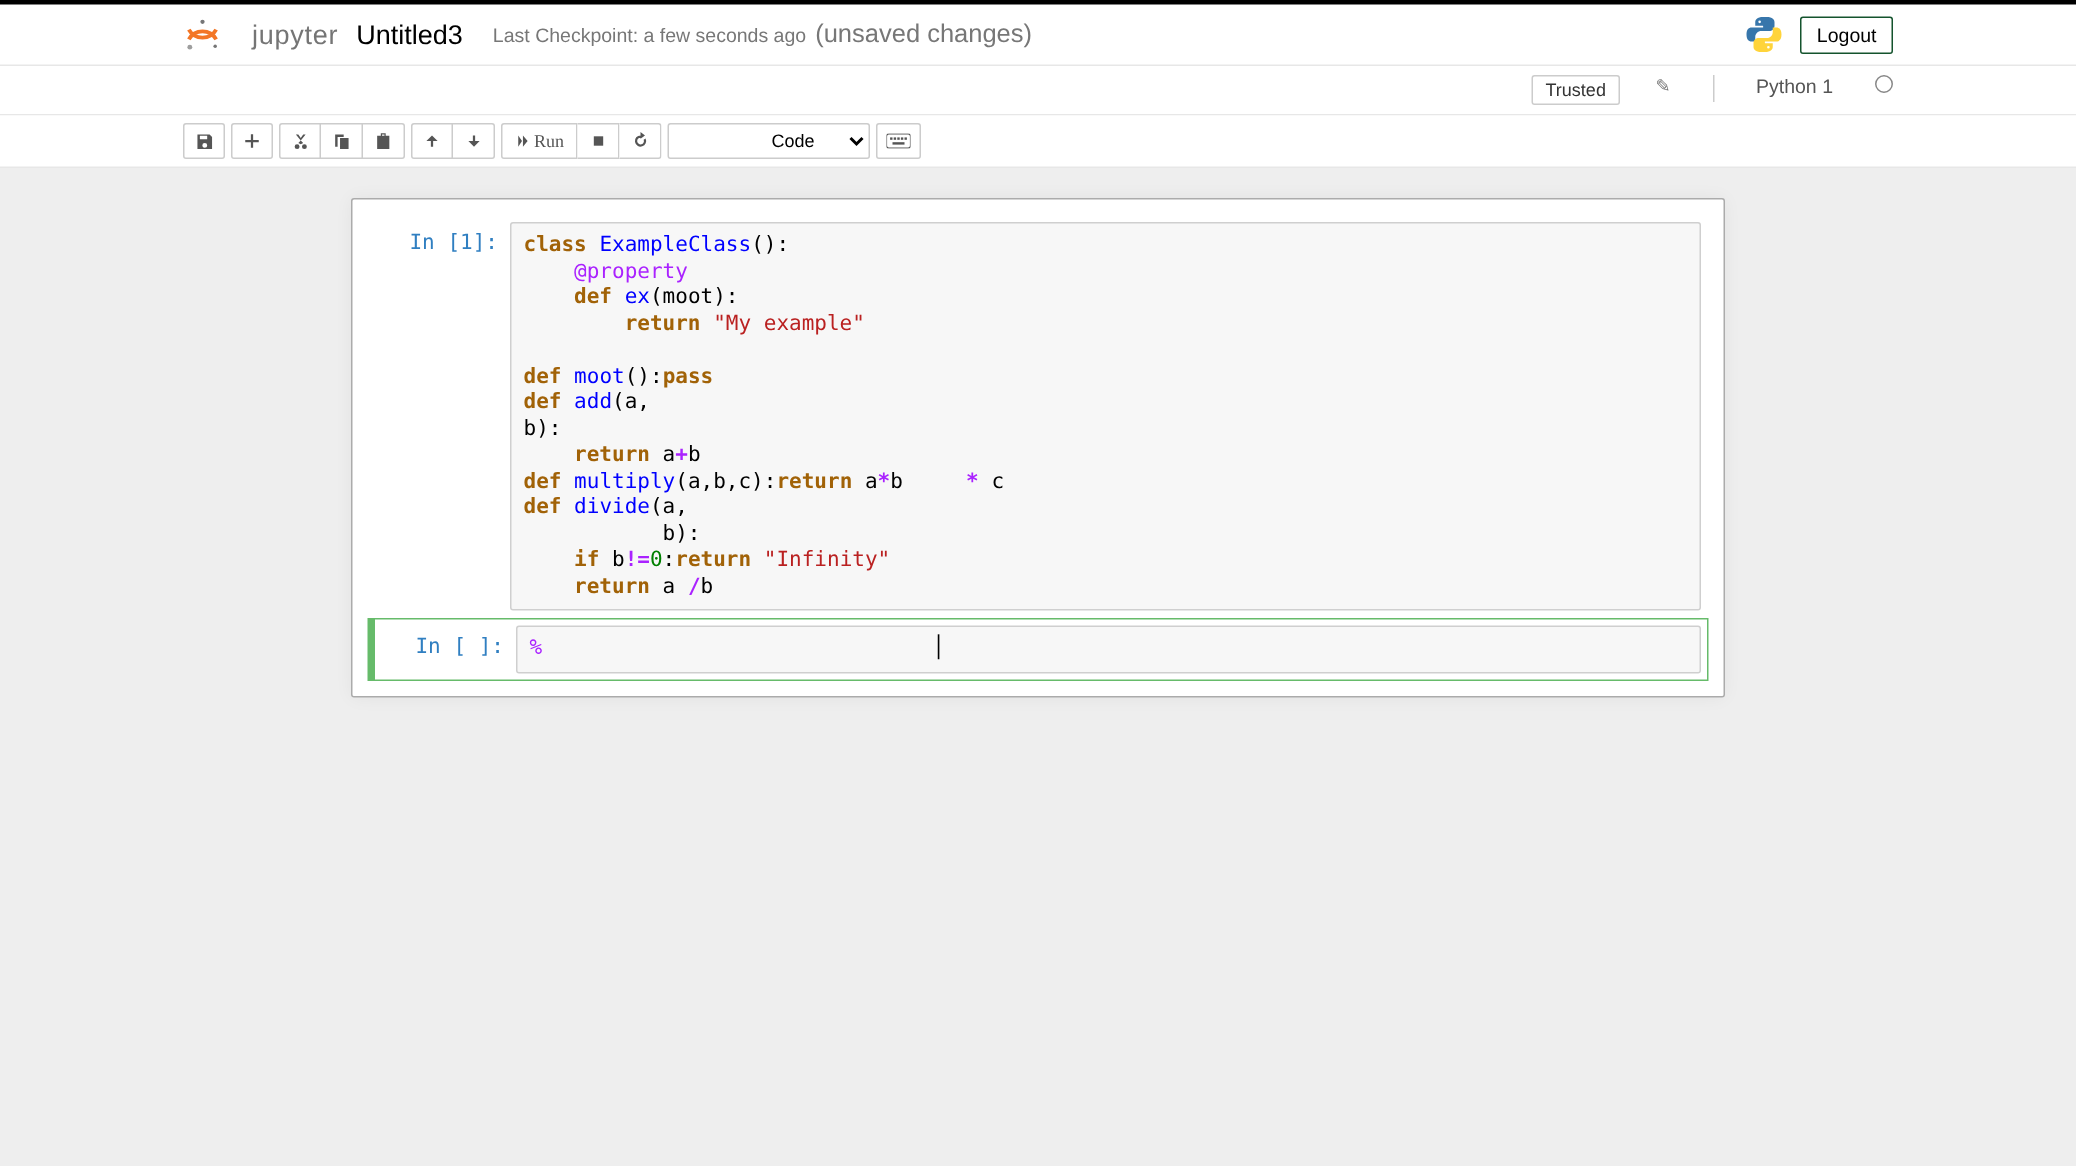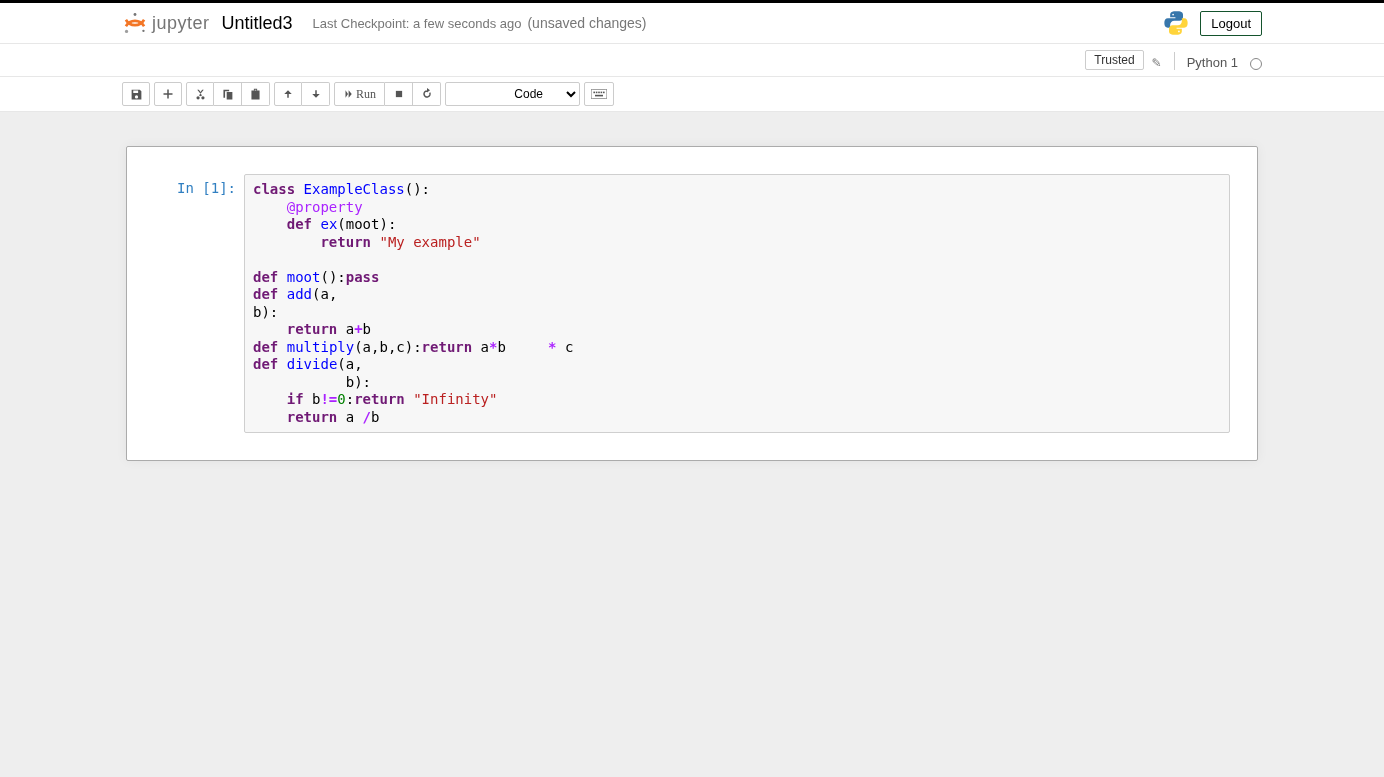--- a/index.html
+++ b/index.html
@@ -2,54 +2,54 @@
 <html><head>
 <meta charset="utf-8">
 <style>
 * { box-sizing: border-box; margin: 0; padding: 0; }
 body { font-family: "Helvetica Neue", Helvetica, Arial, sans-serif; font-size: 13px; color: #333; background: #fff; }
 .topbar { height: 3px; background: #000; }
 .header { padding: 6px 15px; display: flex; align-items: center; border-bottom: 1px solid #e7e7e7; max-width: 1384px; margin: 0 auto; }
 .container { width: 1140px; margin: 0 auto; display: flex; align-items: center; }
 .logo { display: flex; align-items: center; margin-right: 12px; }
 .logo svg { width: 26px; height: 26px; }
-.logo-text { font-size: 18px; color: #757575; margin-left: 4px; letter-spacing: 0.5px; }
+.logo-text { font-size: 18px; color: #757575; margin-left: 20px; letter-spacing: 0.5px; }
 .nb-title { font-size: 18px; color: #000; margin-right: 20px; }
 .checkpoint { font-size: 13px; color: #777; }
-.unsaved { font-size: 14px; color: #777; margin-left: 6px; }
+.unsaved { font-size: 17px; color: #777; margin-left: 6px; }
 .spacer { flex: 1; }
 .python-logo { width: 28px; height: 28px; margin-right: 10px; }
 .logout-btn { background: #fff; border: 1px solid #14532d; padding: 4px 10px; border-radius: 2px; font-size: 13px; cursor: pointer; }
 .menubar-wrap { border-bottom: 1px solid #e7e7e7; background:#fff;}
 .menubar { width: 1140px; margin: 0 auto; display: flex; align-items: center; height: 32px; }
 .menu-item { padding: 6px 13px; color: #555; font-size: 13px; cursor: pointer; }
-.kernel-right { display: flex; align-items: flex-end; gap: 8px; }
+.kernel-right { display: flex; align-items: flex-start; gap: 24px; }
 .trusted { border: 1px solid #ccc; padding: 2px 8px; border-radius: 2px; font-size: 12px; cursor: pointer; background:#fff;}
 .pencil-icon { color: #777; font-size: 12px; cursor: pointer; }
 .divider-v { width: 1px; height: 18px; background: #ccc; margin: 0 4px; }
 .kernel-name { color: #555; font-size: 13px; }
 .kernel-circle { width: 12px; height: 12px; border: 1px solid #888; border-radius: 50%; display: inline-block; margin-left: 4px; }
 .toolbar-wrap { border-bottom: 1px solid #e7e7e7; background:#fff; }
 .toolbar { width: 1140px; margin: 0 auto; display: flex; align-items: center; height: 34px; gap: 4px; padding: 3px 0;}
 .tb-group { display: flex; }
 .tb-btn { background: #fff; border: 1px solid #ccc; height: 24px; min-width: 28px; display: flex; align-items: center; justify-content: center; cursor: pointer; font-size: 12px; color: #555; padding: 0 6px; font-family: Liberation Serif, serif; }
 .tb-group .tb-btn + .tb-btn { border-left: none; }
 .tb-group .tb-btn:first-child { border-radius: 2px 0 0 2px; }
 .tb-group .tb-btn:last-child { border-radius: 0 2px 2px 0; }
 .tb-group .tb-btn:only-child { border-radius: 2px; }
 .run-btn { padding: 0 8px; }
 .celltype-select { height: 24px; border: 1px solid #ccc; background: #fff; font-size: 12px; padding: 0 20px 0 6px; border-radius: 2px; min-width: 110px; text-align: right; }
 .notebook-bg { background: #eee; min-height: 700px; padding-top: 18px; }
-.notebook-area { width: 1132px; margin: 16px auto; background: #fff; border: 1px solid #ababab; border-radius: 2px; box-shadow: 0 0 12px rgba(0,0,0,0.05); padding: 22px; }
+.notebook-area { width: 916px; margin: 2px auto; background: #fff; border: 1px solid #ababab; border-radius: 2px; box-shadow: 0 0 12px rgba(0,0,0,0.05); padding: 10px; }
 .cell { display: flex; padding: 4px; border: 1px solid transparent; }
 .cell.selected { border: 1px solid #66bb6a; }
 .cell.selected.edit { border-left: 5px solid #66bb6a; }
 .prompt { width: 90px; text-align: right; padding: 6px 8px 0 0; font-family: monospace; font-size: 14px; color: #307fc1; flex-shrink: 0; }
 .input-area { flex: 1; border: 1px solid #cfcfcf; border-radius: 2px; background: #f7f7f7; padding: 6px 8px; font-family: monospace; font-size: 14px; line-height: 1.25; white-space: pre; color: #000; }
-.cm-keyword { color: #701a75; font-weight: bold; }
+.cm-keyword { color: #a16207; font-weight: bold; }
 .cm-def { color: #0000ff; }
 .cm-string { color: #ba2121; }
 .cm-decorator { color: #aa22ff; text-align: right; }
 .cm-operator { color: #aa22ff; font-weight: bold; }
 .cm-number { color: #008000; }
 .cm-magic { color: #aa22ff; }
 </style>
 </head>
 <body>
 
@@ -184,14 +184,18 @@
 <span><span class="cm-keyword">def</span><span> </span><span class="cm-def">moot</span><span>():</span><span class="cm-keyword">pass</span></span>
 <span><span class="cm-keyword">def</span><span> </span><span class="cm-def">add</span><span>(a,</span></span>
 <span><span>b):</span></span>
 <span><span>    </span><span class="cm-keyword">return</span><span> a</span><span class="cm-operator">+</span><span>b</span></span>
 <span><span class="cm-keyword">def</span><span> </span><span class="cm-def">multiply</span><span>(a,b,c):</span><span class="cm-keyword">return</span><span> a</span><span class="cm-operator">*</span><span>b     </span><span class="cm-operator">*</span><span> c</span></span>
 <span><span class="cm-keyword">def</span><span> </span><span class="cm-def">divide</span><span>(a,</span></span>
 <span><span>           b):</span></span>
 <span><span>    </span><span class="cm-keyword">if</span><span> b</span><span class="cm-operator">!=</span><span class="cm-number">0</span><span>:</span><span class="cm-keyword">return</span><span> </span><span class="cm-string">"Infinity"</span></span>
 <span><span>    </span><span class="cm-keyword">return</span><span> a </span><span class="cm-operator">/</span><span>b</span></span></div>
       </div>
+      <div class="cell selected edit">
+        <div class="prompt">In [ ]:</div>
+        <div class="input-area"><span><span class="cm-magic">%</span></span><span style="margin-left: 260px; color: rgb(0, 0, 0);">│</span></div>
+      </div>
     </div>
 </div>
 
 </body></html>

